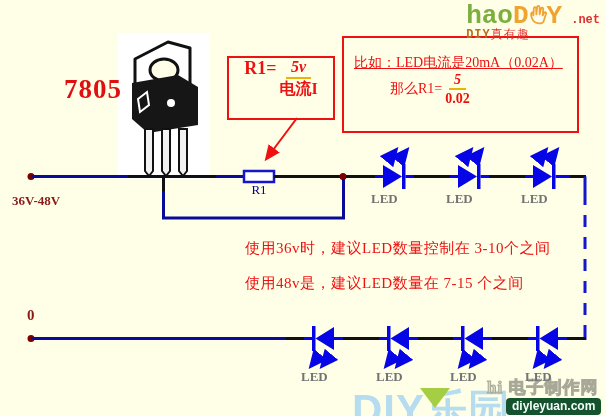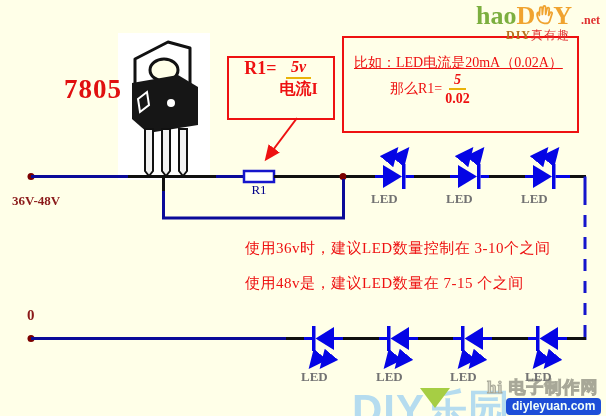--- a/index.html
+++ b/index.html
@@ -30,21 +30,21 @@
   .formula-box .frac{font-size:16px;}
   .example-box .frac{font-size:14px;margin:0 3px;}
 
   
   .chip-label{position:absolute;left:64px;top:74px;z-index:3;color:#E01010;font-size:27px;font-weight:bold;letter-spacing:1px;}
   .term-label{position:absolute;z-index:3;color:#8B1A1A;font-weight:bold;}
   .r1-label{position:absolute;left:242px;top:182px;width:34px;text-align:center;z-index:3;color:#00008B;font-size:13px;}
   .led-label{position:absolute;width:44px;text-align:left;z-index:3;color:#737373;font-size:13px;font-weight:bold;}
 
   
-  .logo{position:absolute;right:6px;top:3px;z-index:4;text-align:center;font-family:Liberation Serif, serif;}
+  .logo{position:absolute;right:6px;top:3px;z-index:4;text-align:left;font-family:Liberation Mono, monospace;}
   .logo-row{display:flex;align-items:baseline;justify-content:flex-end;line-height:1;}
   .logo-hao{color:#7CAF3F;font-size:26px;font-weight:bold;}
   .logo-d,.logo-y{color:#F0A32F;font-size:26px;font-weight:bold;}
   .logo-hand{width:20px;height:22px;align-self:center;margin:0 -1px;}
   .logo-net{color:#E03030;font-size:12px;font-weight:bold;margin-left:9px;}
   .logo-tagline{font-size:12px;letter-spacing:1px;margin-top:0;line-height:1;}
   .logo-tagline .tg-diy{color:#B8701A;font-weight:bold;}
   .logo-tagline .tg-rest{color:#E03030;}
 
   
@@ -58,21 +58,21 @@
     border-left:15px solid transparent;border-right:15px solid transparent;
     border-top:20px solid #A6CE44;
   }
   .watermark-overlay{
     position:absolute;left:487px;top:376px;z-index:1;
     font-size:17px;font-weight:bold;color:#D8D8C8;white-space:nowrap;
     -webkit-text-stroke:1px #A8A898;letter-spacing:1px;
   }
   .watermark-domain{
     position:absolute;left:506px;top:398px;z-index:1;
-    background:#1d4ed8;border-radius:4px;padding:1px 6px 2px;
+    background:#14532d;border-radius:4px;padding:1px 6px 2px;
     color:#F2FFF9;font-size:12px;font-weight:bold;
     font-family:"Liberation Sans","DejaVu Sans",sans-serif;
   }
 </style>
 </head>
 <body>
 
 <div class="canvas">
 
   <div class="watermark-brand">DIY乐园</div>

